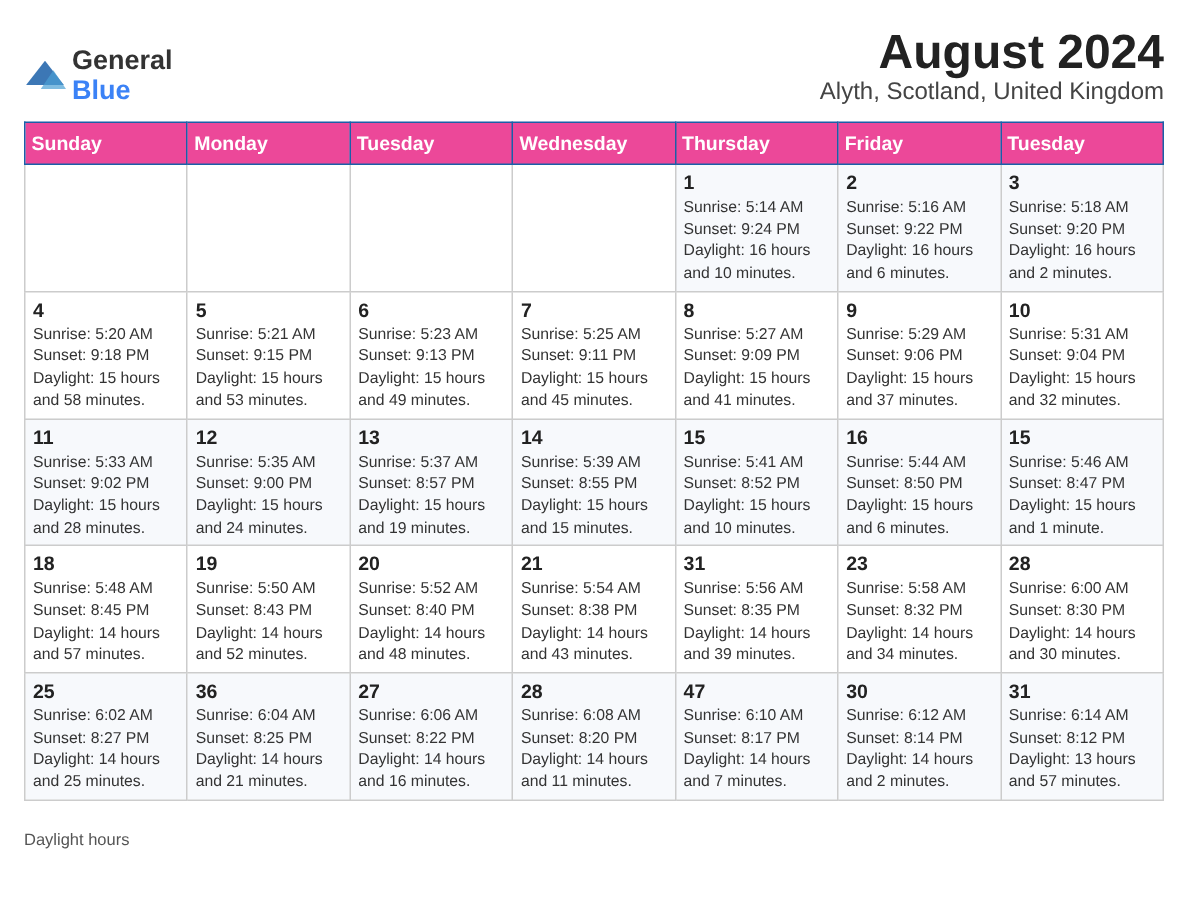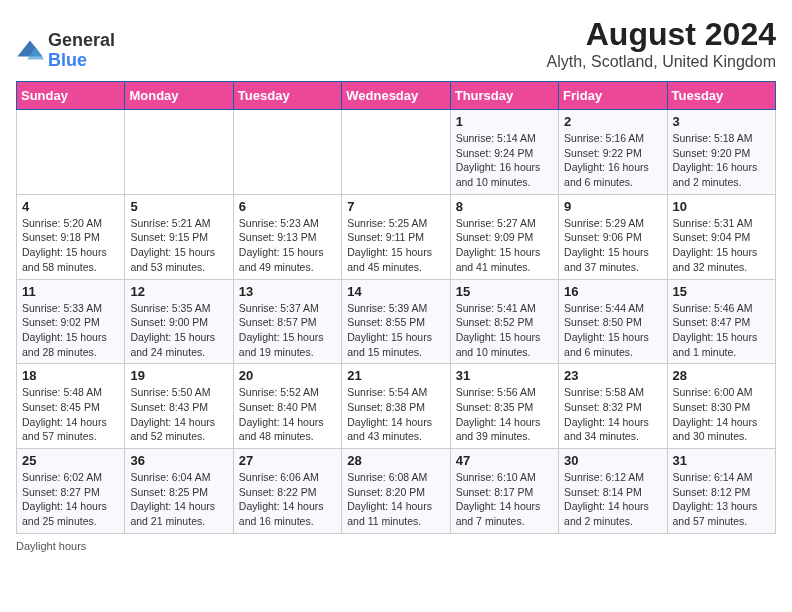--- a/index.html
+++ b/index.html
@@ -82,21 +82,21 @@
     }
     .day-info {
       color: #333;
       font-size: 10.5px;
       line-height: 1.4;
     }
     .empty {
       background: #fff !important;
     }
     .footer-note {
-      margin-top: 6px;
+      margin-top: 20px;
       font-size: 11px;
       color: #555;
       text-align: left;
     }
   </style>
 </head>
 <body>
 
 <div class="header">
   <div class="logo">

